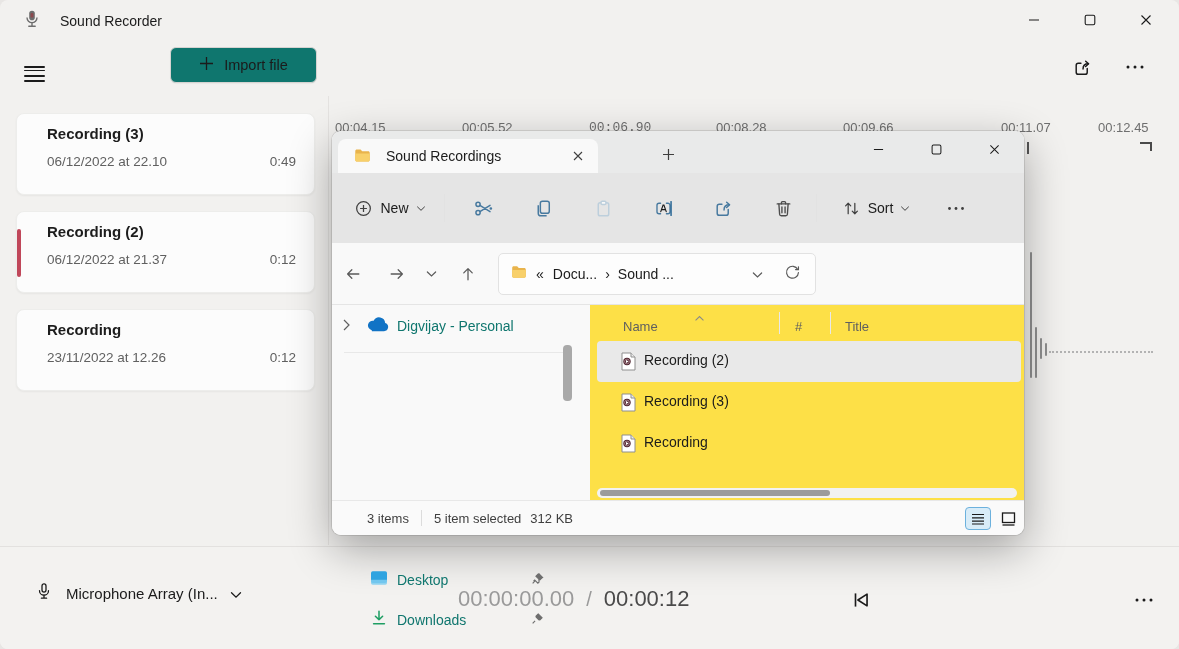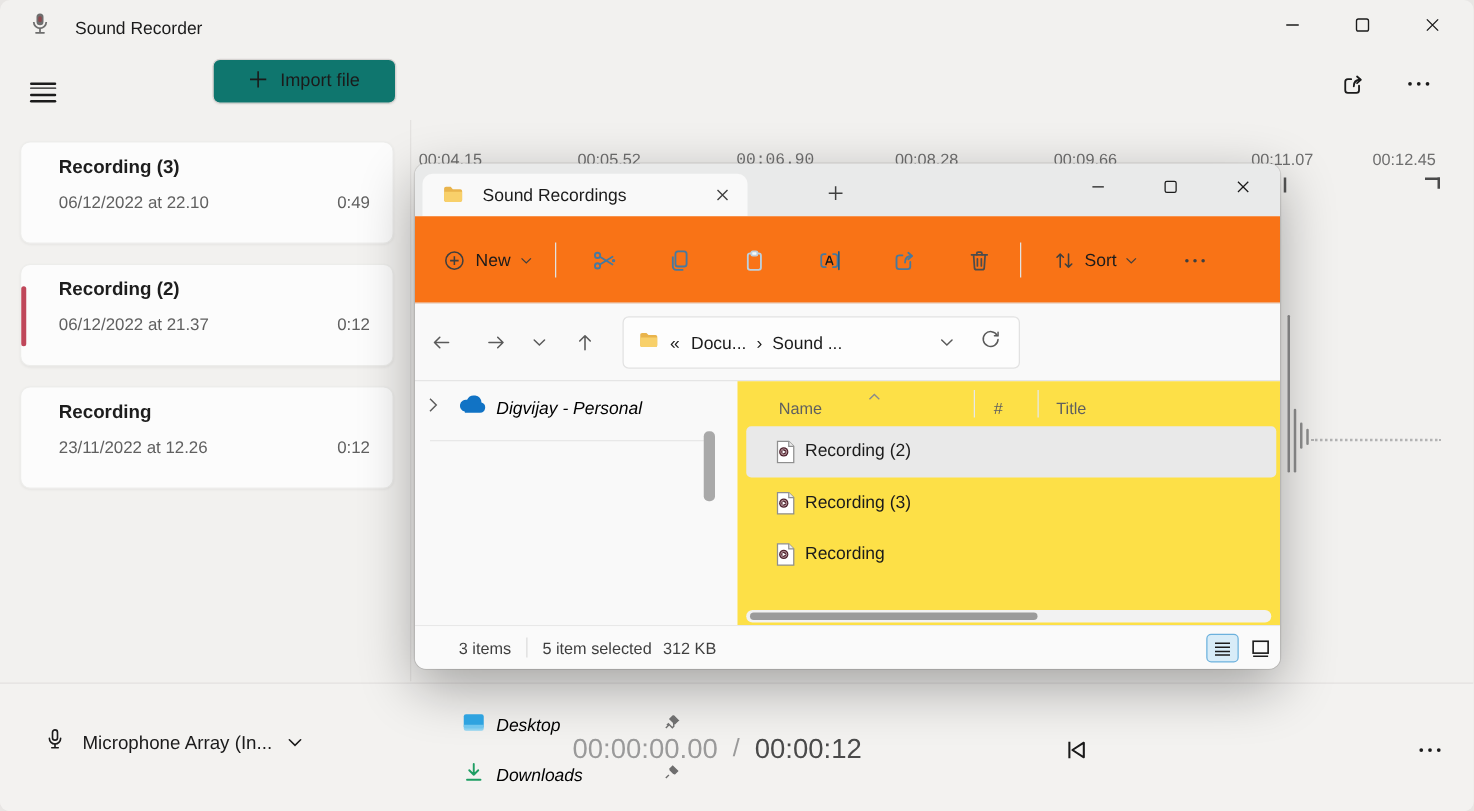--- a/index.html
+++ b/index.html
@@ -39,38 +39,38 @@
   .time-now { font-size:22px; color:#9a9a9a; }
   .time-sep { font-size:20px; color:#9a9a9a; }
   .time-total { font-size:22px; color:#4a4a4a; }
 
   
   .xwin { position:absolute; left:332px; top:131px; width:692px; height:404px; background:#f9f9f9;
     border-radius:9px; box-shadow:0 14px 44px rgba(0,0,0,.33), 0 0 0 1px rgba(0,0,0,.10); z-index:10; }
   .x-tabbar { position:absolute; left:0; top:0; width:692px; height:42px; background:#e9eaea; border-radius:9px 9px 0 0; }
   .x-tab { position:absolute; left:6px; top:8px; width:260px; height:34px; background:#f9f9f9; border-radius:8px 8px 0 0; }
   .x-tab .label { position:absolute; left:48px; top:9px; font-size:14px; color:#1b1b1b; }
-  .x-toolbar { position:absolute; left:0; top:42px; width:692px; height:70px; background:#f97316; border-bottom:1px solid #e5e5e5; }
+  .x-toolbar { position:absolute; left:0; top:42px; width:692px; height:70px; background:#e5e5e5; border-bottom:1px solid #e5e5e5; }
   .tb-btn { position:absolute; top:15px; height:40px; border-radius:5px; display:flex; align-items:center; justify-content:center; }
   .tb-divider { position:absolute; top:21px; width:1px; height:28px; background:#e2e2e2; }
   .tb-label { font-size:14px; color:#1b1b1b; margin:0 7px; }
   .x-addr { position:absolute; left:0; top:112px; width:692px; height:62px; background:#f9f9f9; border-bottom:1px solid #e5e5e5; }
   .addr-navbtn { position:absolute; top:15px; width:32px; height:32px; display:flex; align-items:center; justify-content:center; border-radius:5px; }
   .addr-box { position:absolute; left:166px; top:10px; width:318px; height:42px; background:#fdfdfd;
     border:1px solid #e2e2e2; border-radius:5px; display:flex; align-items:center; }
   .addr-box .crumb { font-size:14px; color:#1b1b1b; white-space:nowrap; }
   .addr-box .glyph { font-size:14px; color:#1b1b1b; }
   .search-box { position:absolute; left:496px; top:10px; width:186px; height:42px; background:#fdfdfd;
     border:1px solid #e2e2e2; border-radius:5px; display:flex; align-items:center; }
   .search-box input { border:none; outline:none; background:transparent; font-family:inherit;
     font-size:13.5px; color:#1b1b1b; width:140px; }
   .search-box input::placeholder { color:#757575; }
 
   .x-body { position:absolute; left:0; top:174px; width:692px; height:195px; }
-  .navp-label { font-size:14px; color:#000000;font-style:italic; }
+  .navp-label { font-size:14px; color:#0f766e; }
   .navp-row { position:absolute; left:0; width:230px; height:34px; }
   .navp-divider { position:absolute; left:12px; top:47px; width:228px; height:1px; background:#e8e8e8; }
   .navp-scroll { position:absolute; left:231px; top:40px; width:9px; height:56px; background:#a9a9a9; border-radius:4px; }
   .x-files { position:absolute; left:258px; top:0; width:434px; height:195px; background:#fde047; }
   .col-head { position:absolute; top:14px; font-size:13px; color:#5f5f5f; }
   .col-sep { position:absolute; top:7px; width:1px; height:22px; background:#e8e8e8; }
   .file-row { position:absolute; left:7px; width:424px; height:41px; border-radius:4px; }
   .file-row.selected { background:#e9e9e9; }
   .file-row .fname { position:absolute; left:47px; top:11px; font-size:14px; color:#1b1b1b; }
   .file-row .ficon { position:absolute; left:23px; top:11px; }

